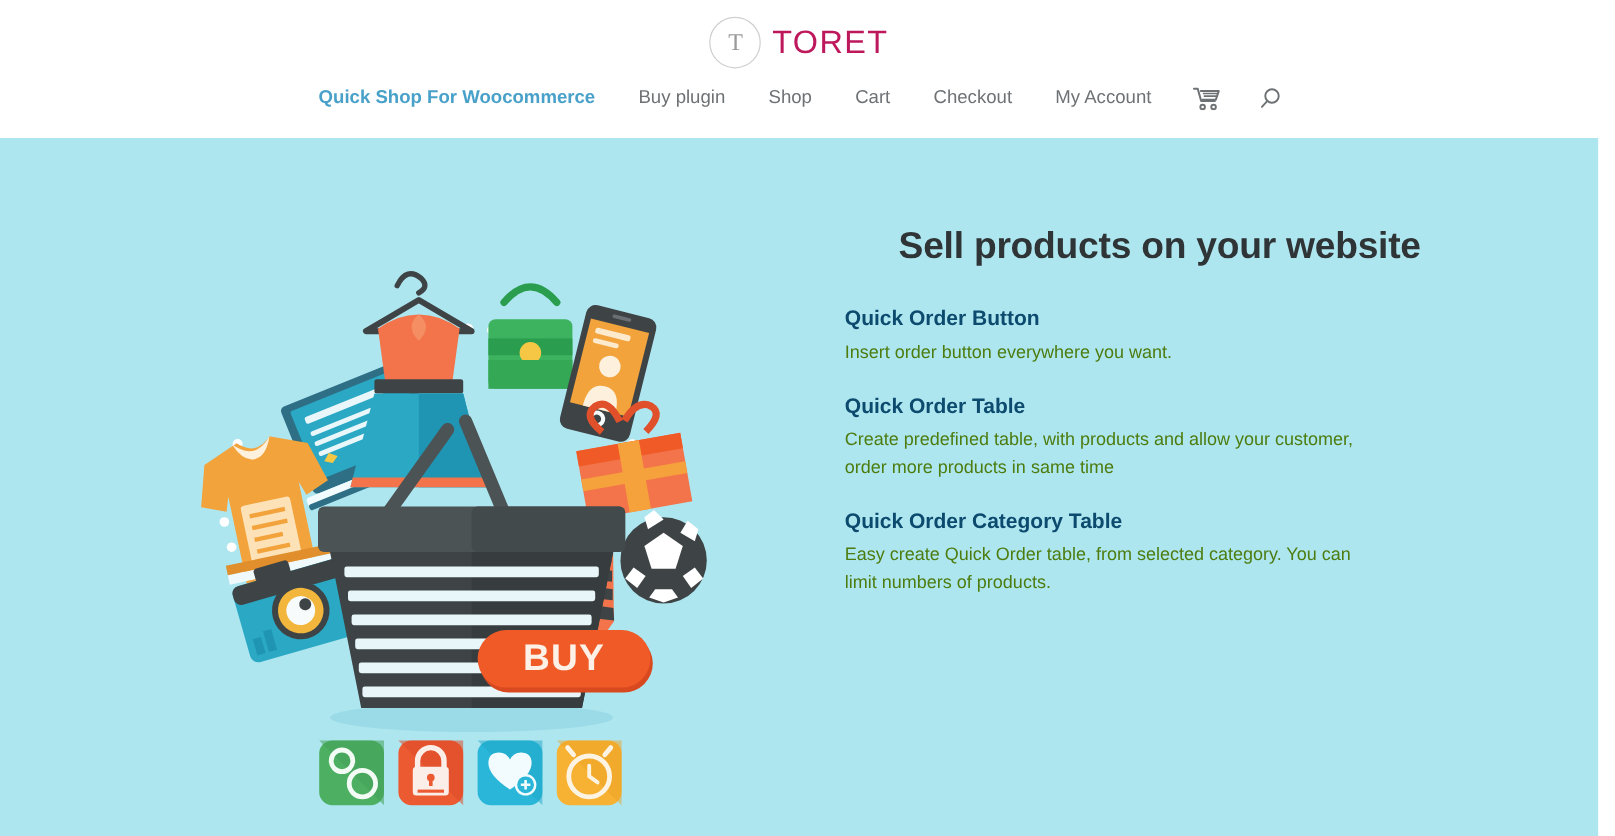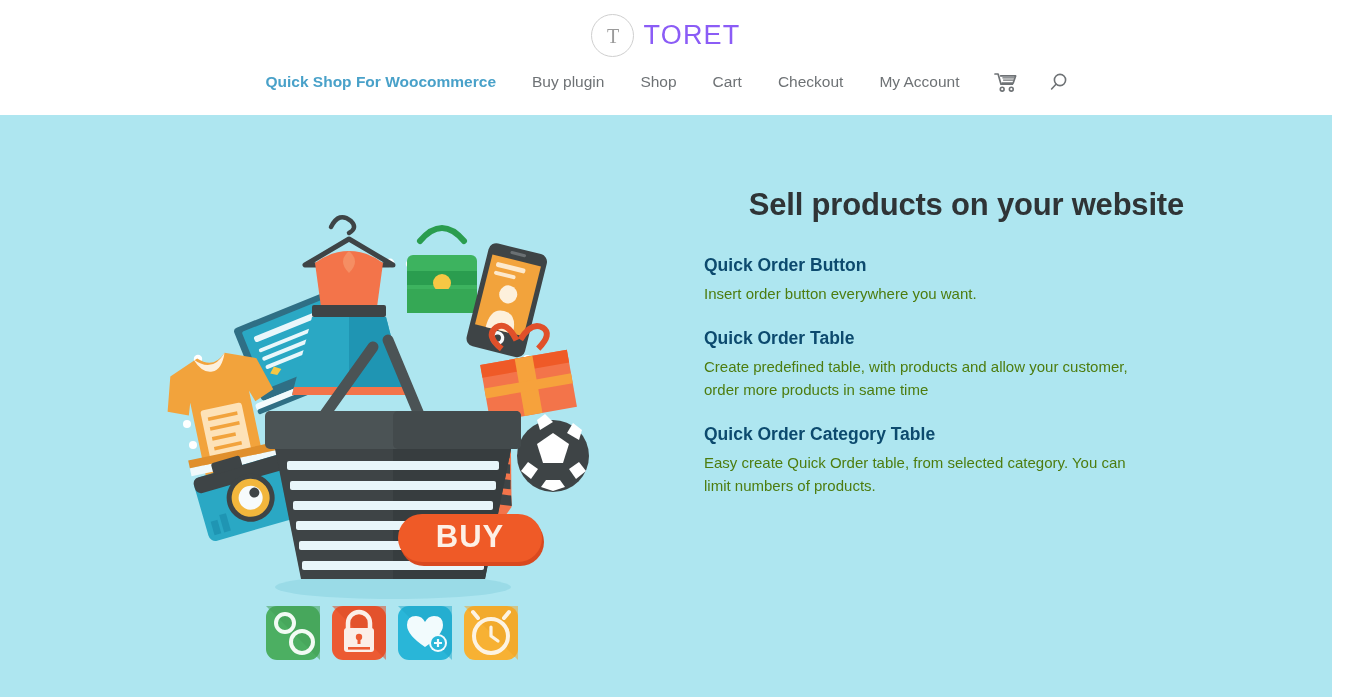--- a/index.html
+++ b/index.html
@@ -23,21 +23,21 @@
     display: flex; align-items: center; justify-content: center; gap: 9px;
   }
   .brand-mark {
     width: 43px; height: 43px; border-radius: 50%;
     border: 1px solid #cfcfcf;
     display: flex; align-items: center; justify-content: center;
     color: #9a9a9a; font-size: 20px; font-family: "Liberation Serif", serif;
     line-height: 1;
   }
   .brand-name {
-    font-size: 27px; color: #8b5cf6; letter-spacing: 1.2px; font-weight: 400;
+    font-size: 27px; color: #be185d; letter-spacing: 1.2px; font-weight: 400;
   }
 
   .nav {
     position: absolute; top: 68px; left: 0; width: 1332px;
     display: flex; align-items: center; justify-content: center; gap: 0;
   }
   .nav-link {
     font-size: 15.5px; color: #6e7275; padding: 0 18px; cursor: pointer;
     white-space: nowrap; text-decoration: none; line-height: 28px;
   }
@@ -46,21 +46,21 @@
   .nav-icon svg { display: block; }
 
   
   .hero {
     position: absolute; top: 115px; left: 0; width: 1332px; height: 582px;
     background: #aee6f0;
   }
   .hero-inner { position: relative; width: 1332px; height: 582px; }
 
   
-  .illus { position: absolute; left: 135px; top: 44px; width: 520px; height: 520px; }
+  .illus { position: absolute; left: 135px; top: 55px; width: 520px; height: 520px; }
   .illus svg { display: block; }
 
   
   .copy { position: absolute; left: 704px; top: 72px; width: 480px; }
   .copy h1 {
     margin: 0 0 32px 0; font-size: 31px; line-height: 1.15;
     color: #2f3436; font-weight: 700; letter-spacing: -0.2px; text-align: right;
   }
   .feature { margin-bottom: 23px; }
   .feature:last-child { margin-bottom: 0; }

